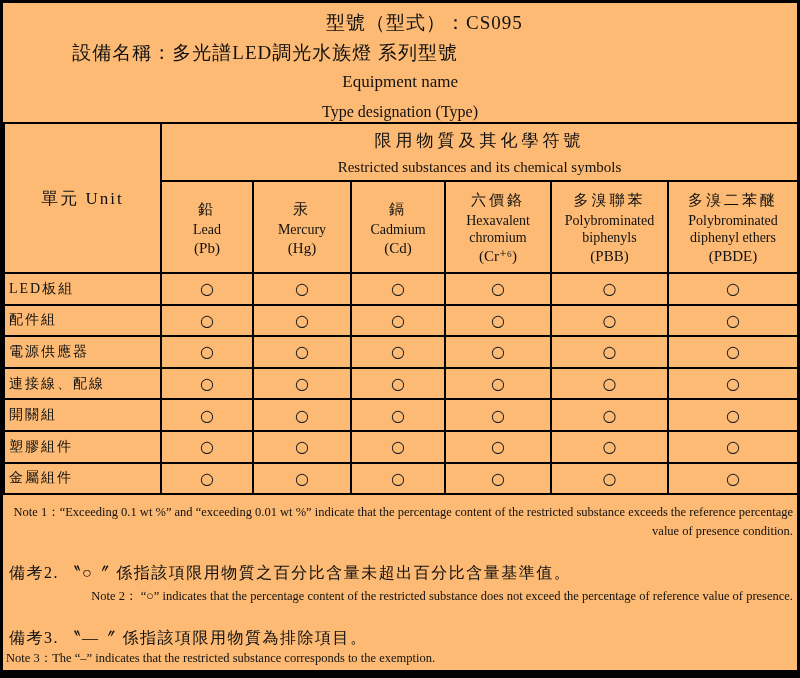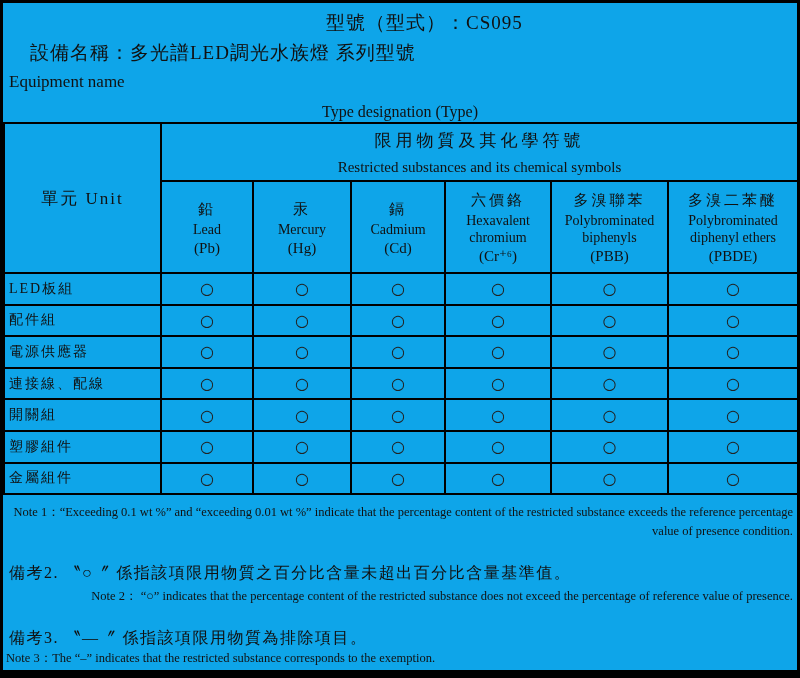--- a/index.html
+++ b/index.html
@@ -1,38 +1,38 @@
 <!DOCTYPE html>
 <html><head>
 <meta charset="utf-8">
 <style>
   * { margin: 0; padding: 0; box-sizing: border-box; }
   html, body { background: #e8e8e8; }
   .page {
     width: 800px;
     height: 678px;
-    background: #0ea5e9;
+    background: #fdba74;
     color: #111;
     border: 3px solid #000;
     border-bottom: 8px solid #000;
     font-family: "Liberation Serif", "DejaVu Serif", serif;
     overflow: hidden;
   }
 
   
   .top-section { height: 119px; padding-top: 7px; }
   .model-line {
     padding-left: 323px;
     font-size: 19px;
     letter-spacing: 1px;
     height: 28px;
     line-height: 26px;
     white-space: nowrap;
   }
-  .equip-row { display: flex; height: 62px; }
+  .equip-row { display: flex; height: 62px; text-align: right; }
   .equip-left { width: 455px; }
   .equip-zh {
     padding-left: 27px;
     font-size: 19px;
     letter-spacing: 1px;
     line-height: 30px;
     white-space: nowrap;
   }
   .equip-en {
     padding-left: 6px;

